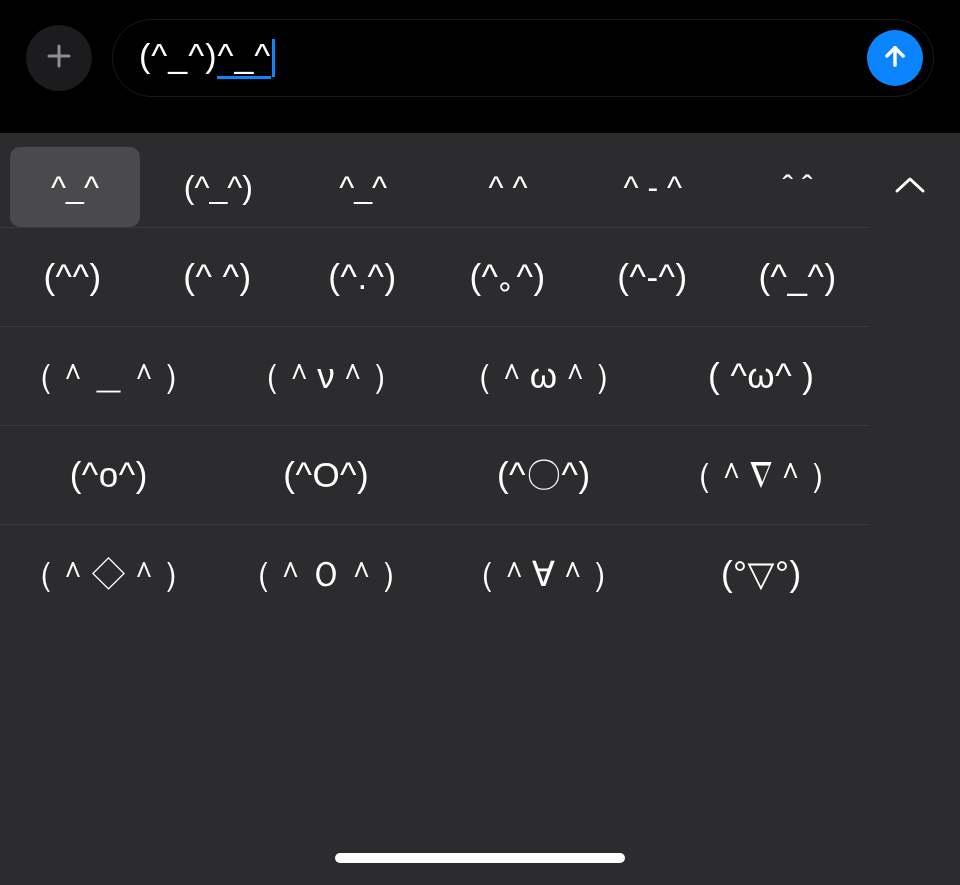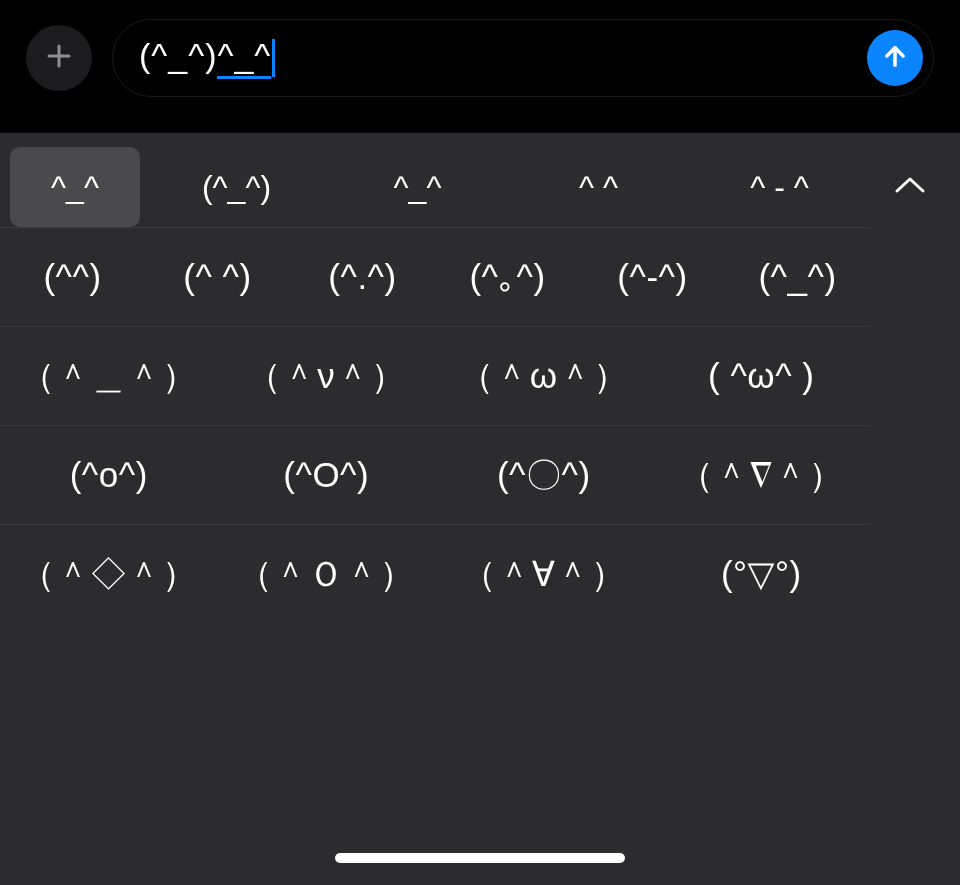--- a/index.html
+++ b/index.html
@@ -184,20 +184,21 @@
 </div>
 
 <div class="keyboard">
 
   <div class="suggest-row">
     <div class="suggest-item highlight">^_^</div>
     <div class="suggest-item">(^_^)</div>
     <div class="suggest-item">^_^</div>
     <div class="suggest-item">^ ^</div>
     <div class="suggest-item">^ - ^</div>
+    <div class="suggest-item">ˆ  ˆ</div>
     <div class="expand-toggle">
       <span>
         <svg viewBox="0 0 32 20" fill="none" stroke="#fff" stroke-width="3" stroke-linecap="round" stroke-linejoin="round">
           <polyline points="3 16 16 4 29 16"></polyline>
         </svg>
       </span>
     </div>
   </div>
 
   <div class="candidates">

